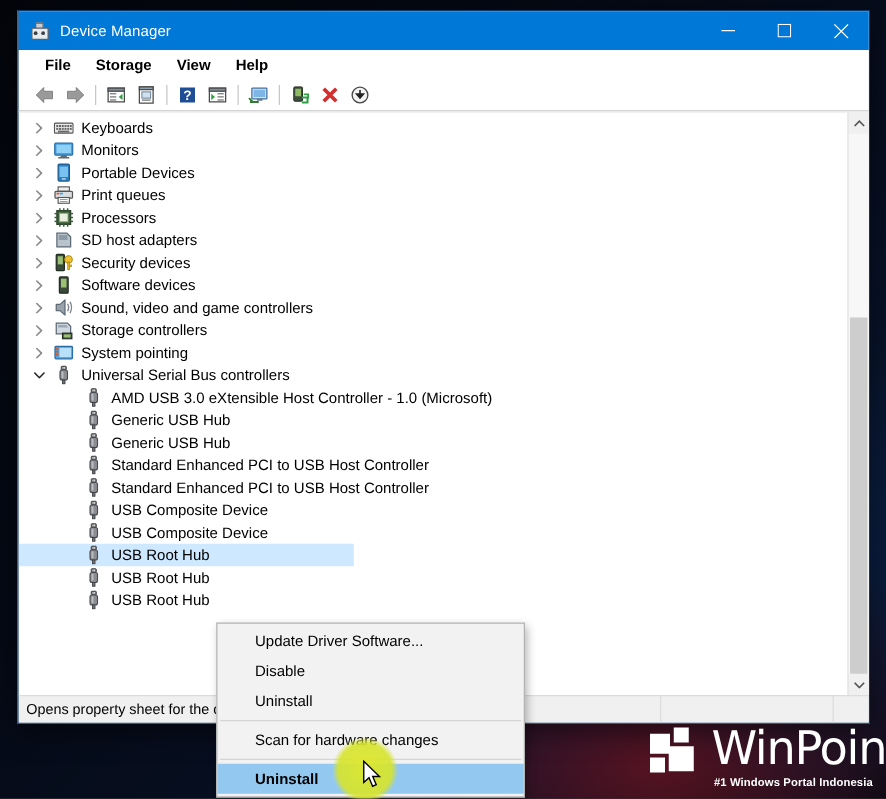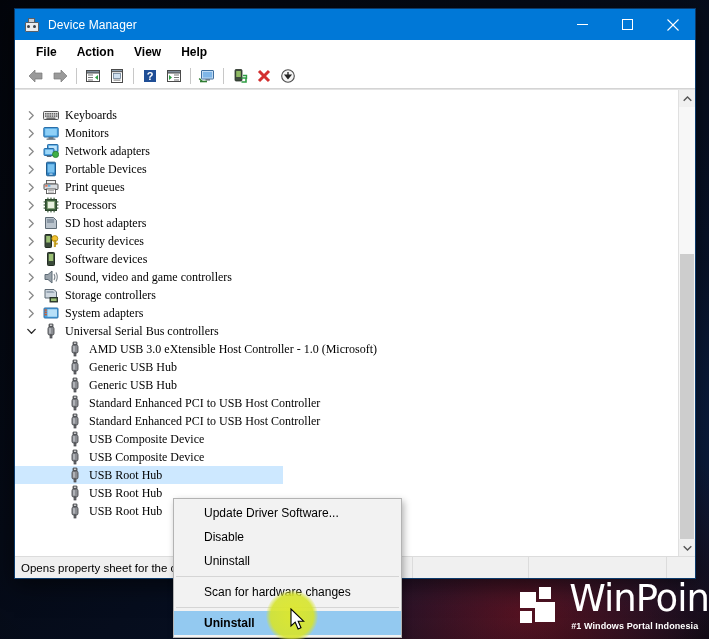--- a/index.html
+++ b/index.html
@@ -128,24 +128,23 @@
   #tree-wrap {
     flex: 1 1 auto;
     display: flex;
     position: relative;
     background: #ffffff;
     overflow: hidden;
     border-top: 1px solid #e3e3e3;
   }
   #tree {
     flex: 1 1 auto;
-    padding-top: 16px;
+    padding-top: 3px;
     overflow: hidden;
     position: relative;
-    font-family: Liberation Serif, serif;
   }
   .row {
     height: 18px;
     display: flex; align-items: center;
     padding-left: 28px;
     white-space: nowrap;
     font-size: 12px;
     color: #000000;
   }
   .row.depth2 { padding-left: 52px; align-items: center; }
@@ -211,21 +210,21 @@
   }
   #sb-pane1 { width: 398px; }
   #sb-pane2 { width: 116px; }
   #sb-pane3 { width: 138px; }
   #sb-pane4 { flex: 1 1 auto; border-right: none; }
 
   
   #ctxmenu {
     position: absolute;
     left: 173px; top: 498px;
-    width: 229px;
+    width: 247px;
     background: #f2f2f2;
     border: 1px solid #b3b3b3;
     box-shadow: 2px 3px 7px rgba(0,0,0,0.3);
     padding: 2px 0;
     z-index: 40;
   }
   .ctx-item {
     height: 24px;
     display: flex; align-items: center;
     padding-left: 30px;
@@ -261,21 +260,21 @@
   }
   #cursor-arrow {
     position: absolute;
     left: 22px; top: 12px;
   }
 
   
   #watermark {
     position: absolute;
     right: 0px; bottom: 8px;
-    display: flex; align-items: center;
+    display: flex; align-items: flex-start;
     z-index: 30;
   }
   #wm-logo {
     position: relative;
     width: 42px; height: 40px;
     margin-right: 7px;
     flex: 0 0 auto;
   }
   .wm-sq { position: absolute; background: #ffffff; }
   #wm-text-wrap { display: flex; flex-direction: column; }
@@ -341,21 +340,21 @@
         <svg width="12" height="12" viewBox="0 0 12 12">
             <line x1="0.5" y1="0.5" x2="11.5" y2="11.5" stroke="#fff" stroke-width="1.1"></line>
             <line x1="11.5" y1="0.5" x2="0.5" y2="11.5" stroke="#fff" stroke-width="1.1"></line>
           </svg>
       </div>
     </div>
   </div>
 
   <div id="menubar">
     <div class="menu-item">File</div>
-    <div class="menu-item">Action</div>
+    <div class="menu-item">Storage</div>
     <div class="menu-item">View</div>
     <div class="menu-item">Help</div>
   </div>
 
   <div id="toolbar">
     <div class="tb-btn">
       <svg width="18" height="16" viewBox="0 0 18 16">
         <path d="M8 2 L2 8 L8 14 L8 11 L15 11 L15 5 L8 5 Z" fill="#9a9a9a" stroke="#7a7a7a" stroke-width="0.7"></path>
       </svg>
     </div>
@@ -479,38 +478,20 @@
           <span class="rlabel">Monitors</span>
         </div>
         <div class="row">
           <span class="chev">
             <svg width="9" height="9" viewBox="0 0 9 9">
               <path d="M2.4 0.8 L6.2 4.5 L2.4 8.2" fill="none" stroke="#8a8a8a" stroke-width="1.3" stroke-linecap="round" stroke-linejoin="round"></path>
             </svg>
           </span>
           <span class="ico">
             <svg width="16" height="16" viewBox="0 0 16 16">
-              <rect x="4.5" y="1.5" width="10.5" height="7.5" rx="0.7" fill="#4aa3e0" stroke="#2a6ea8" stroke-width="1"></rect>
-              <rect x="5.8" y="2.7" width="8" height="5" fill="#bfe4fb"></rect>
-              <rect x="1" y="5.5" width="10" height="7" rx="0.7" fill="#4aa3e0" stroke="#2a6ea8" stroke-width="1"></rect>
-              <rect x="2.2" y="6.7" width="7.6" height="4.3" fill="#9dd7f8"></rect>
-              <rect x="3.8" y="12.7" width="4.6" height="1.3" fill="#5d6a75"></rect>
-              <circle cx="12.6" cy="11.4" r="3.1" fill="#3faf46" stroke="#2a7b31" stroke-width="0.8"></circle>
-            </svg>
-          </span>
-          <span class="rlabel">Network adapters</span>
-        </div>
-        <div class="row">
-          <span class="chev">
-            <svg width="9" height="9" viewBox="0 0 9 9">
-              <path d="M2.4 0.8 L6.2 4.5 L2.4 8.2" fill="none" stroke="#8a8a8a" stroke-width="1.3" stroke-linecap="round" stroke-linejoin="round"></path>
-            </svg>
-          </span>
-          <span class="ico">
-            <svg width="16" height="16" viewBox="0 0 16 16">
               <rect x="3.5" y="1.2" width="9" height="13.6" rx="1" fill="#2d7fc0" stroke="#1f5c8e" stroke-width="1"></rect>
               <rect x="4.6" y="3.2" width="6.8" height="8.4" fill="#79c2f0"></rect>
               <rect x="6.3" y="12.6" width="3.4" height="1.1" rx="0.5" fill="#bcd8ec"></rect>
             </svg>
           </span>
           <span class="rlabel">Portable Devices</span>
         </div>
         <div class="row">
           <span class="chev">
             <svg width="9" height="9" viewBox="0 0 9 9">
@@ -644,21 +625,21 @@
             <svg width="16" height="16" viewBox="0 0 16 16">
               <rect x="1" y="3" width="14" height="10" rx="0.8" fill="#4aa3e0" stroke="#2a6ea8" stroke-width="1"></rect>
               <rect x="4.5" y="4.3" width="9.5" height="7.4" fill="#b8e0f8"></rect>
               <g fill="#d55a2a">
                 <rect x="1.6" y="4.3" width="2.2" height="1.5"></rect>
                 <rect x="1.6" y="6.6" width="2.2" height="1.5"></rect>
                 <rect x="1.6" y="8.9" width="2.2" height="1.5"></rect>
               </g>
             </svg>
           </span>
-          <span class="rlabel">System adapters</span>
+          <span class="rlabel">System pointing</span>
         </div>
         <div class="row">
           <span class="chev">
             <svg width="9" height="9" viewBox="0 0 9 9">
               <path d="M0.8 2.4 L4.5 6.2 L8.2 2.4" fill="none" stroke="#2a2a2a" stroke-width="1.3" stroke-linecap="round" stroke-linejoin="round"></path>
             </svg>
           </span>
           <span class="ico">
             <svg width="16" height="16" viewBox="0 0 16 16">
               <rect x="6" y="1" width="4" height="3" rx="0.5" fill="#6f7176" stroke="#3f4145" stroke-width="0.8"></rect>

